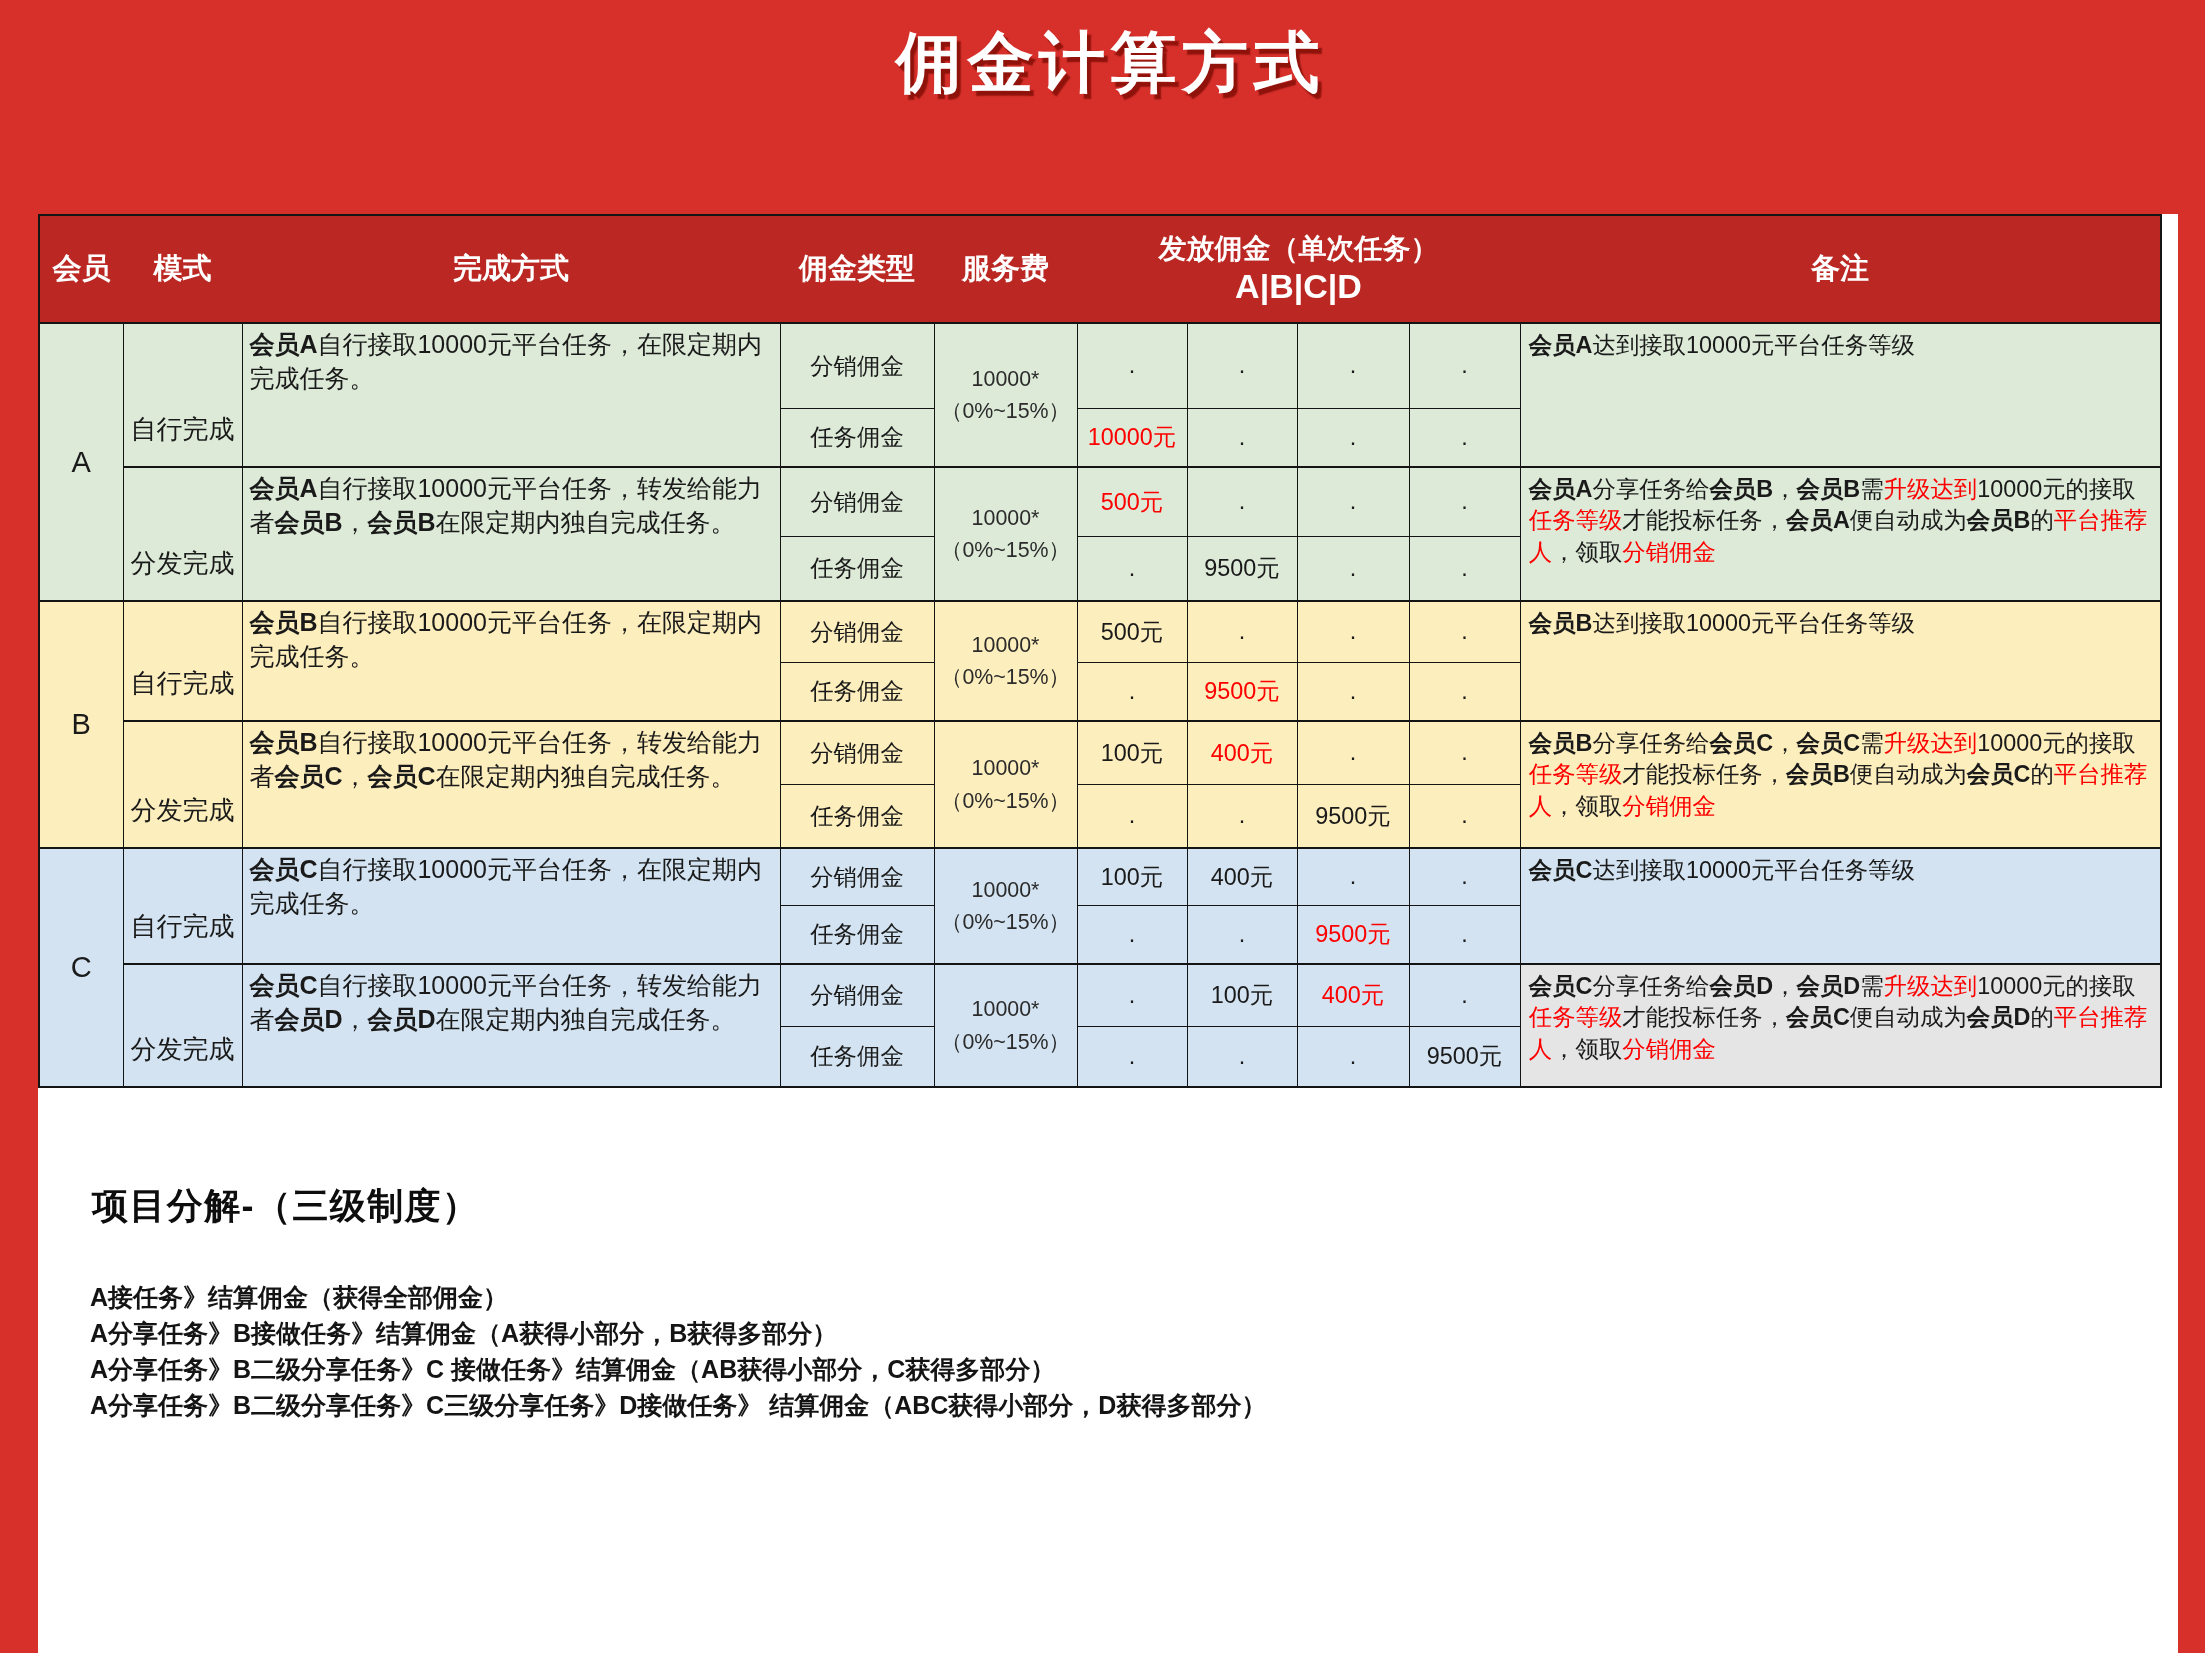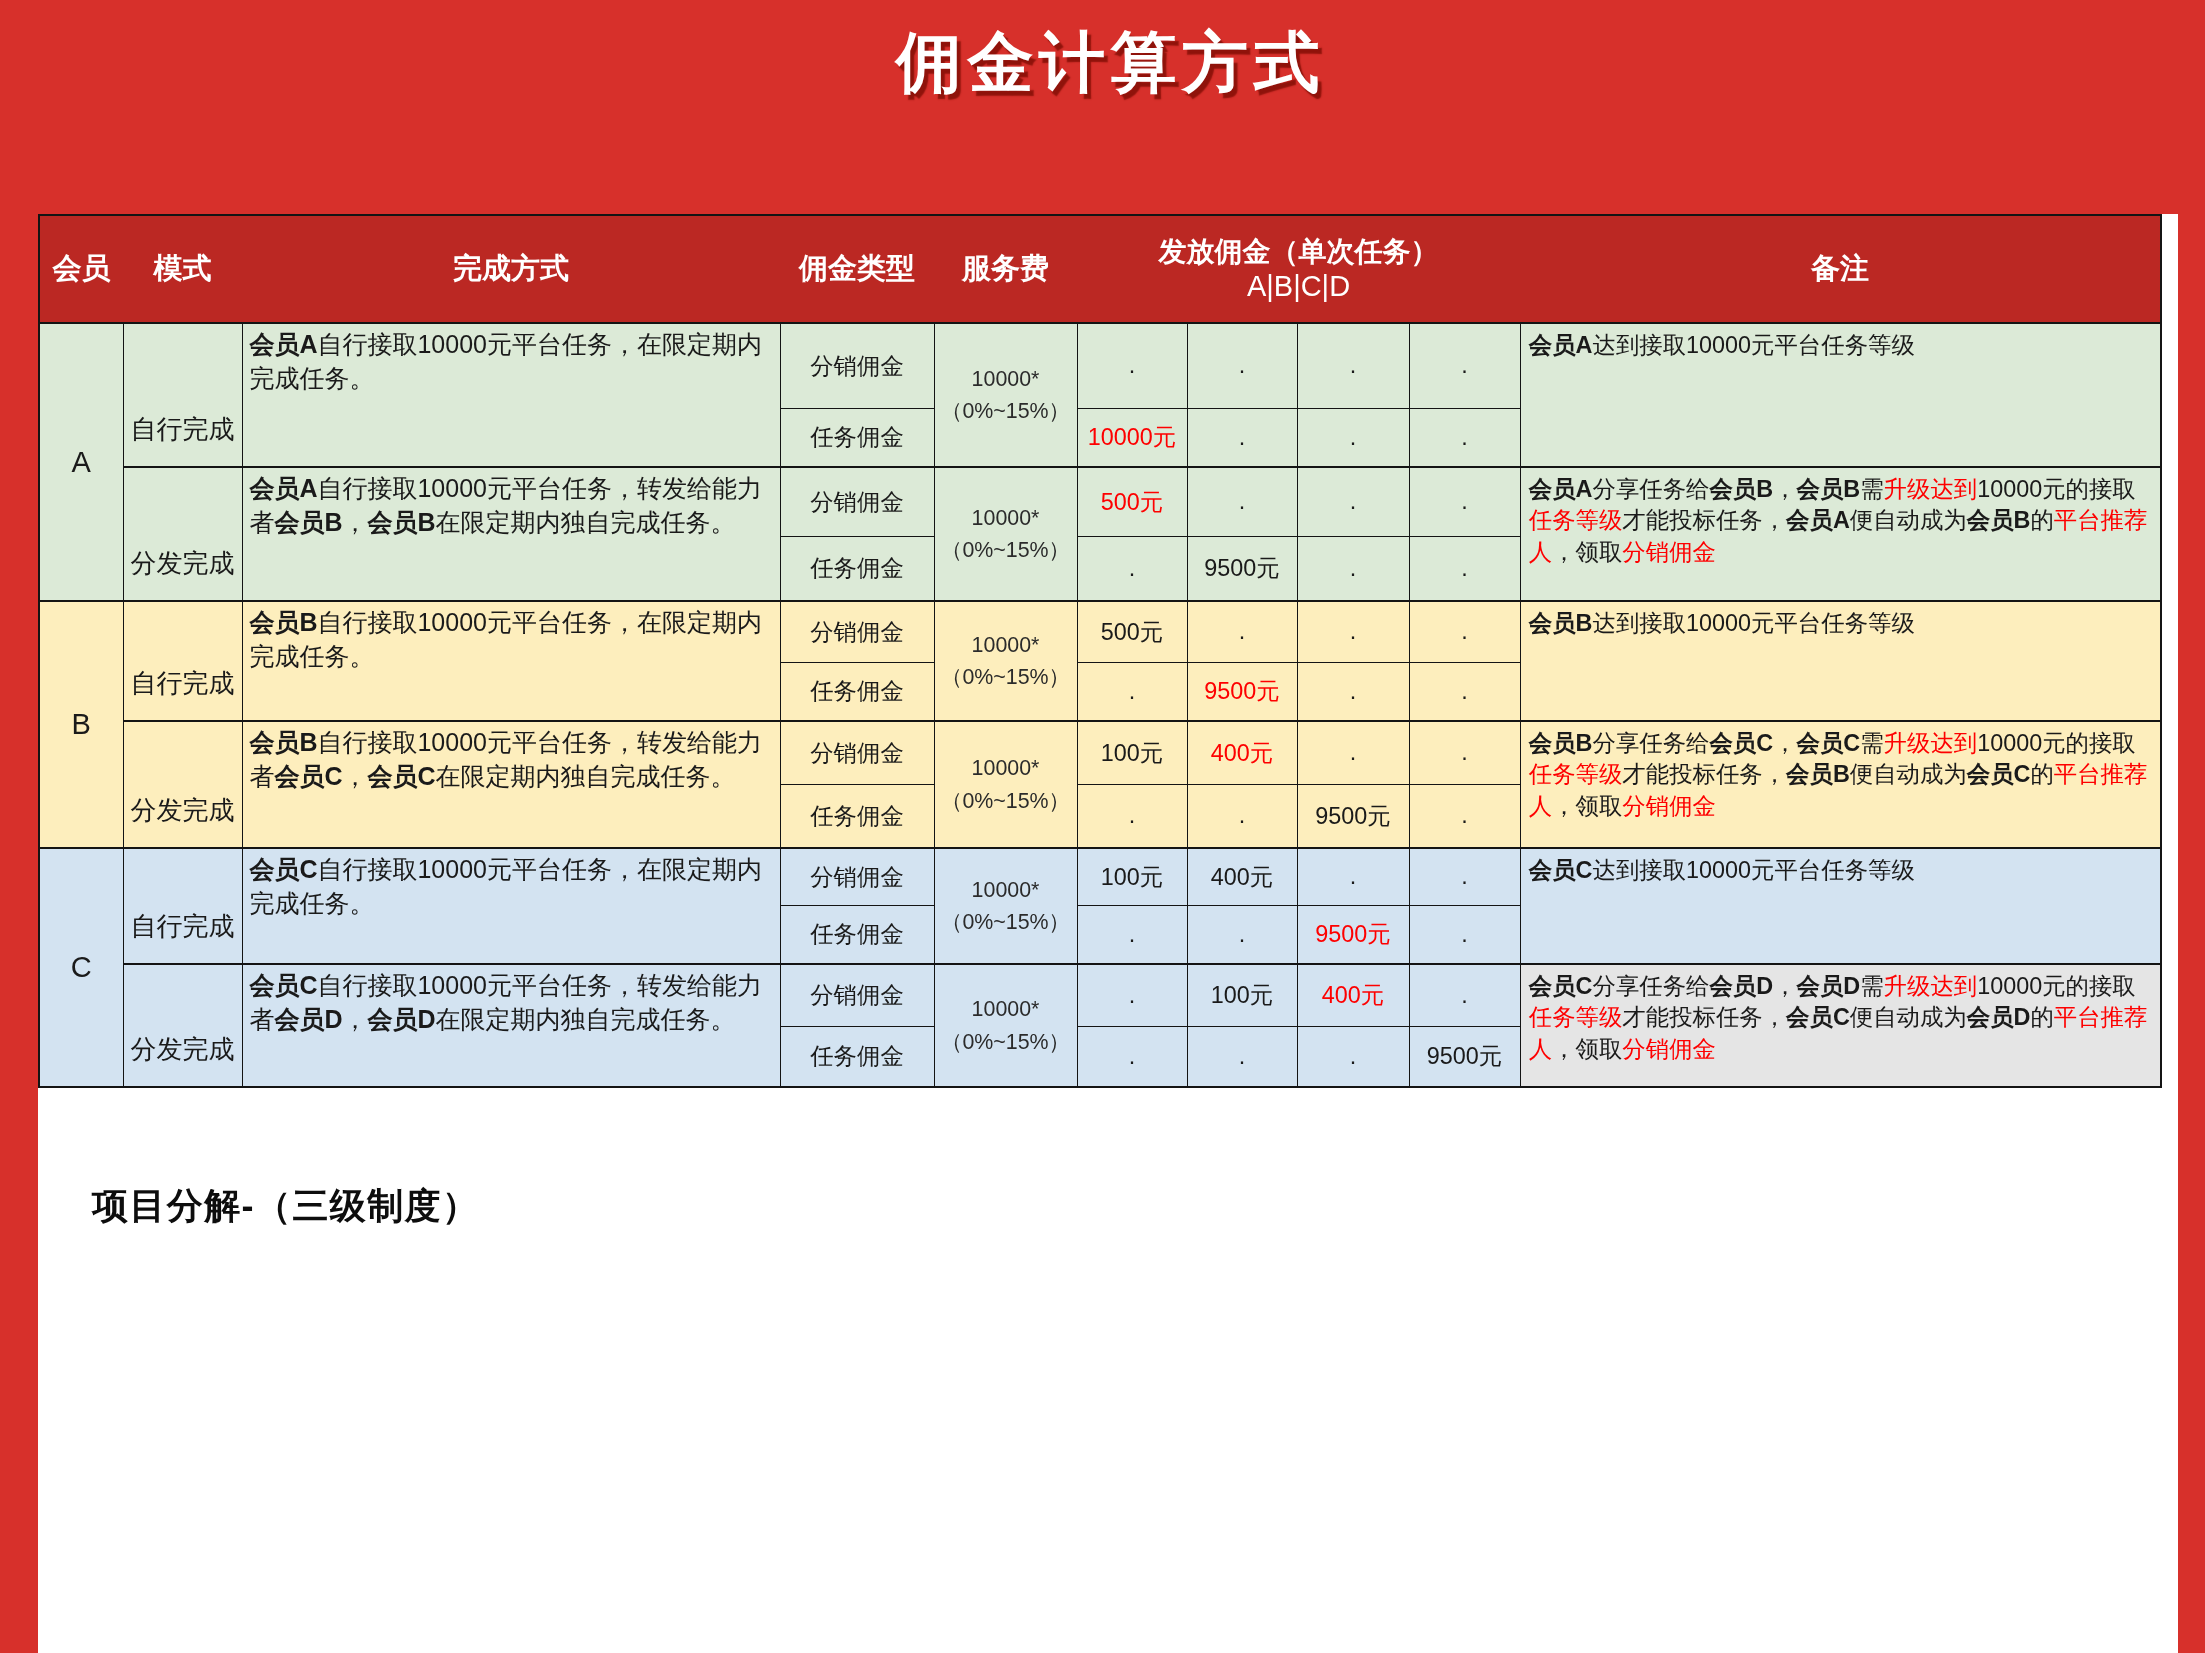--- a/index.html
+++ b/index.html
@@ -6,21 +6,21 @@
   .page{position:relative;width:2205px;height:1654px;background:#d7302b;overflow:hidden;
         font-family:"Liberation Sans","DejaVu Sans",sans-serif;color:#111;}
   .main-title{position:absolute;top:18px;left:0;width:100%;text-align:center;
         font-size:66px;font-weight:900;color:#ffffff;letter-spacing:5.5px;
         text-shadow:4.1px 4.8px 1.4px #8f130b;padding-left:8px;}
   .panel{position:absolute;left:38px;top:214px;width:2140px;height:1624px;background:#ffffff;}
   table.ctable{border-collapse:collapse;table-layout:fixed;width:2121px;border:2.1px solid #141414;}
   thead th{border:none;background:#bb2823;color:#ffffff;font-weight:bold;font-size:29px;
         vertical-align:middle;padding:0;text-align:center;}
   .payout-l1{font-size:28px;line-height:1.25;}
-  .payout-l2{font-size:29px;line-height:1.2;font-weight:normal;}
+  .payout-l2{font-size:34px;line-height:1.2;font-weight:bold;}
   tbody td{border:1.4px solid #141414;overflow:hidden;padding:0;}
   tr.row-first td{border-top:2.8px solid #141414;}
   tr.mode-split td{border-top:2.1px solid #141414;}
   .sec-a td{background:#dcead7;}
   .sec-b td{background:#fdeebd;}
   .sec-c td{background:#d3e3f1;}
   .sec-c td.lav{background:#e5e5e5;}
   td.member{text-align:center;font-size:29px;color:#1a1a1a;}
   td.mode{vertical-align:bottom;padding:0 2.8px 19.3px 6.9px;font-size:26px;color:#1a1a1a;}
   td.method{vertical-align:top;padding:4.1px 6.9px;font-size:25px;line-height:1.34;color:#1a1a1a;}
@@ -197,15 +197,21 @@
           <td class="ctype">任务佣金</td>
           <td class="val"><span>.</span></td>
           <td class="val"><span>.</span></td>
           <td class="val"><span>.</span></td>
           <td class="val"><span>9500元</span></td>
         </tr>
       </tbody>
     </table>
 
     <div class="bk-title">项目分解-（三级制度）</div>
+    <div class="bk-lines">
+      <div>A接任务》结算佣金（获得全部佣金）</div>
+      <div>A分享任务》B接做任务》结算佣金（A获得小部分，B获得多部分）</div>
+      <div>A分享任务》B二级分享任务》C 接做任务》结算佣金（AB获得小部分，C获得多部分）</div>
+      <div>A分享任务》B二级分享任务》C三级分享任务》D接做任务》 结算佣金（ABC获得小部分，D获得多部分）</div>
+    </div>
   </div>
 </div>
 
 
 </body></html>

